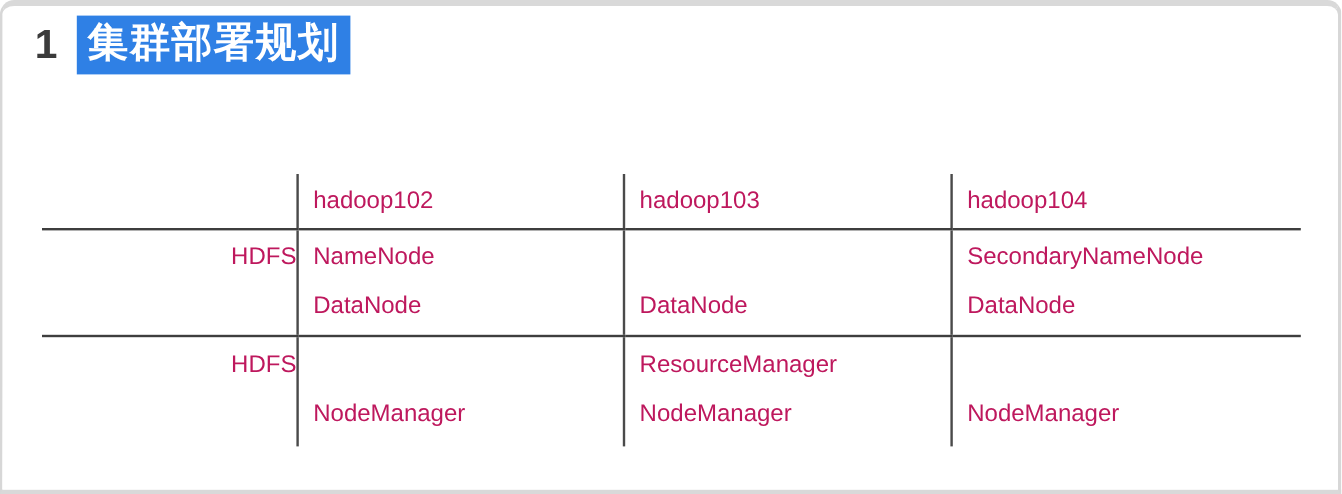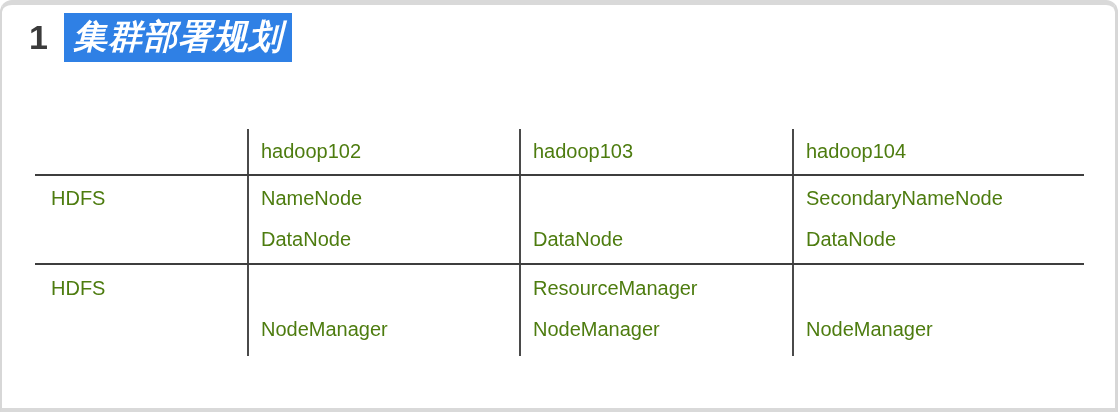--- a/index.html
+++ b/index.html
@@ -23,49 +23,48 @@
     font-size:34px; font-weight:700; color:#3b3b3b;
     padding-top:7px; line-height:1;
   }
   .h-title {
     margin-left:16px;
     font-size:34px; font-weight:700; color:#ffffff;
     background:#2f80e5;
     padding:6px 9px 9px 9px;
     line-height:1;
     letter-spacing:1px;
-    font-style:italic;
   }
 
   
   table.plan {
-    position:absolute; left:33px; top:124px;
+    position:absolute; left:33px; top:140px;
     width:1049px;
     border-collapse:collapse; table-layout:fixed;
-    color:#4d7c0f;
+    color:#be185d;
   }
   table.plan td {
     padding:0; vertical-align:top;
     font-size:20px;
   }
   table.plan td + td { border-left:2px solid #4a4a4a; }
   tr.head td {
     height:45px; vertical-align:middle;
     border-bottom:2px solid #3e3e3e;
     padding-left:12px;
   }
   tr.head td:first-child { padding-left:16px; }
   tr.r1 td { height:85px; border-bottom:2px solid #3e3e3e; padding-top:2px; }
   tr.r2 td { height:88px; padding-top:3px; }
   .line {
     height:41px; line-height:41px;
     padding-left:12px;
     white-space:nowrap; overflow:hidden;
   }
-  .line.lbl { padding-left:16px; }
+  .line.lbl { padding-left:16px;text-align:right; }
 </style>
 </head>
 <body>
 
 <div class="card">
 
   <div class="heading">
     <span class="h-num">1</span>
     <span class="h-title" style="background: rgb(47, 128, 229);">集群部署规划</span>
   </div>

